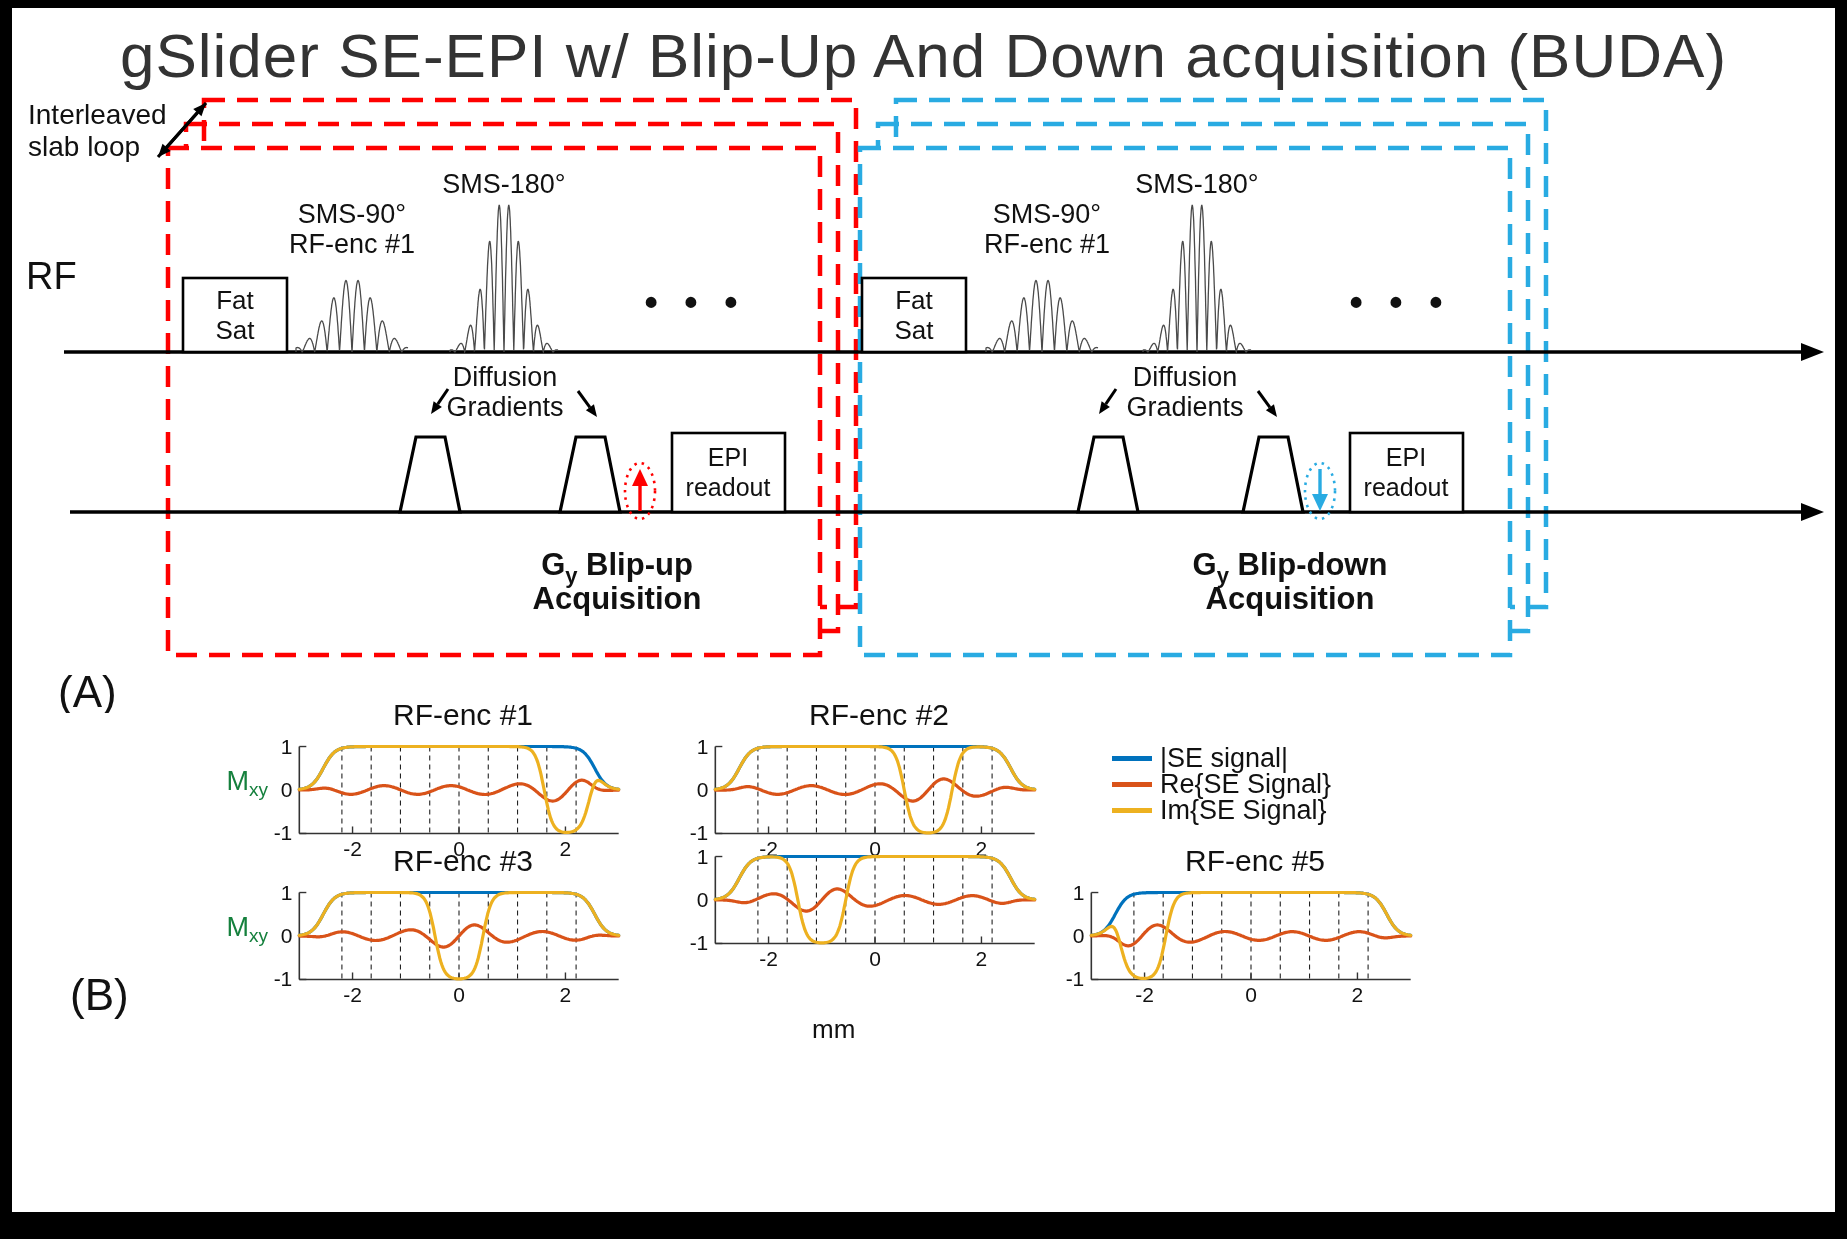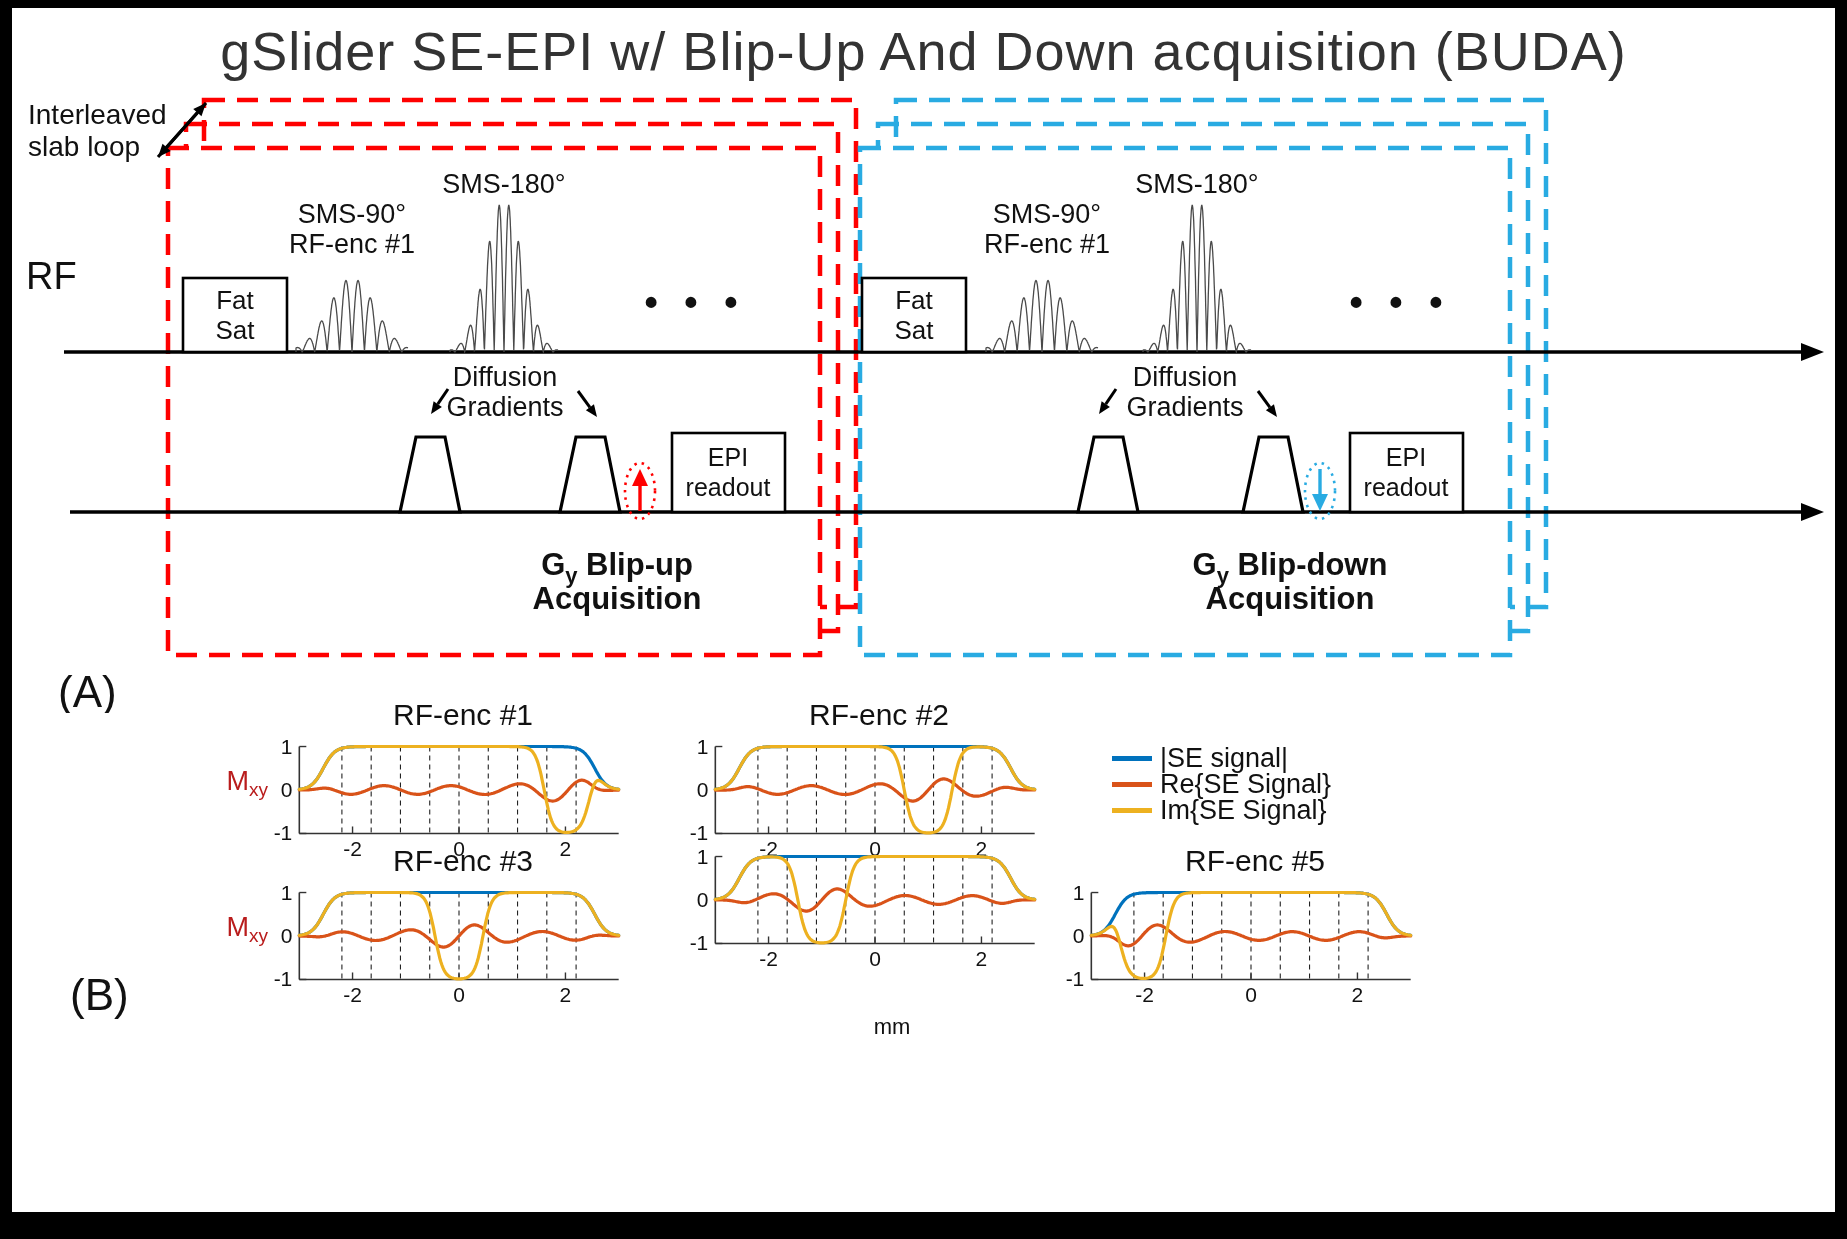--- a/index.html
+++ b/index.html
@@ -1,44 +1,44 @@
 <!DOCTYPE html>
 <html><head>
 <meta charset="utf-8">
 <style>
   html,body{margin:0;padding:0}
   body{width:1847px;height:1239px;background:#000;position:relative;font-family:"Liberation Sans",sans-serif}
   .page{position:absolute;left:12px;top:8px;width:1823px;height:1204px;background:#fff;overflow:hidden}
-  .title{position:absolute;top:12px;left:0;width:100%;text-align:center;font-size:54px;color:#333;letter-spacing:1px;white-space:nowrap}
+  .title{position:absolute;top:12px;left:0;width:100%;text-align:center;font-size:62px;color:#333;letter-spacing:1px;white-space:nowrap}
   svg{font-family:"Liberation Sans",sans-serif}
   svg text{fill:#111}
   .c{text-anchor:middle}
   .t25{font-size:25px}
   .t26{font-size:26px}
   .t27{font-size:27px}
   .note{font-size:28px}
   .axis38{font-size:38px}
   .panelA{font-size:44px}
   .dots{font-size:38px;font-weight:bold;letter-spacing:8px}
   .gy{font-size:31px;font-weight:bold}
   .dash{fill:none;stroke-width:4.5;stroke-dasharray:21 12}
   .dash.front{fill:#ffffff}
   .blkline{stroke:#000;stroke-width:3.5}
   .boxthin{fill:#fff;stroke:#000;stroke-width:2.6}
   .trap{fill:#fff;stroke:#000;stroke-width:3.2}
   .blip-ellipse{fill:none;stroke-width:2.6;stroke-dasharray:2.5 5}
   .plot-block{position:absolute;margin:0;padding:0}
   .plot-title{width:390px;padding-left:40px;box-sizing:border-box;text-align:center;font-size:30px;color:#111;height:36px;white-space:nowrap}
-  .mxy{position:absolute;font-size:27px;color:#b91c1c;width:70px;text-align:right}
+  .mxy{position:absolute;font-size:27px;color:#15803d;width:70px;text-align:right}
   .mxy sub{font-size:19px}
   .legend{position:absolute;left:1100px;top:737px}
   .legend-row{display:flex;align-items:center;height:26px}
   .swatch{display:inline-block;width:40px;height:5px;margin-right:8px}
   .legend-label{font-size:27px;color:#111;white-space:nowrap}
-  .xlabel{position:absolute;font-size:22px;color:#111;width:160px;text-align:center}
+  .xlabel{position:absolute;font-size:26px;color:#111;width:160px;text-align:left}
   .panelB{position:absolute;font-size:44px;color:#111}
 </style>
 </head>
 <body>
 
 <div class="page">
 
   <div class="title">gSlider SE-EPI w/ Blip-Up And Down acquisition (BUDA)</div>
 
   <svg id="seq-svg" viewBox="0 0 1823 620" style="position:absolute;left:0;top:85px;width:1823px;height:620px">

